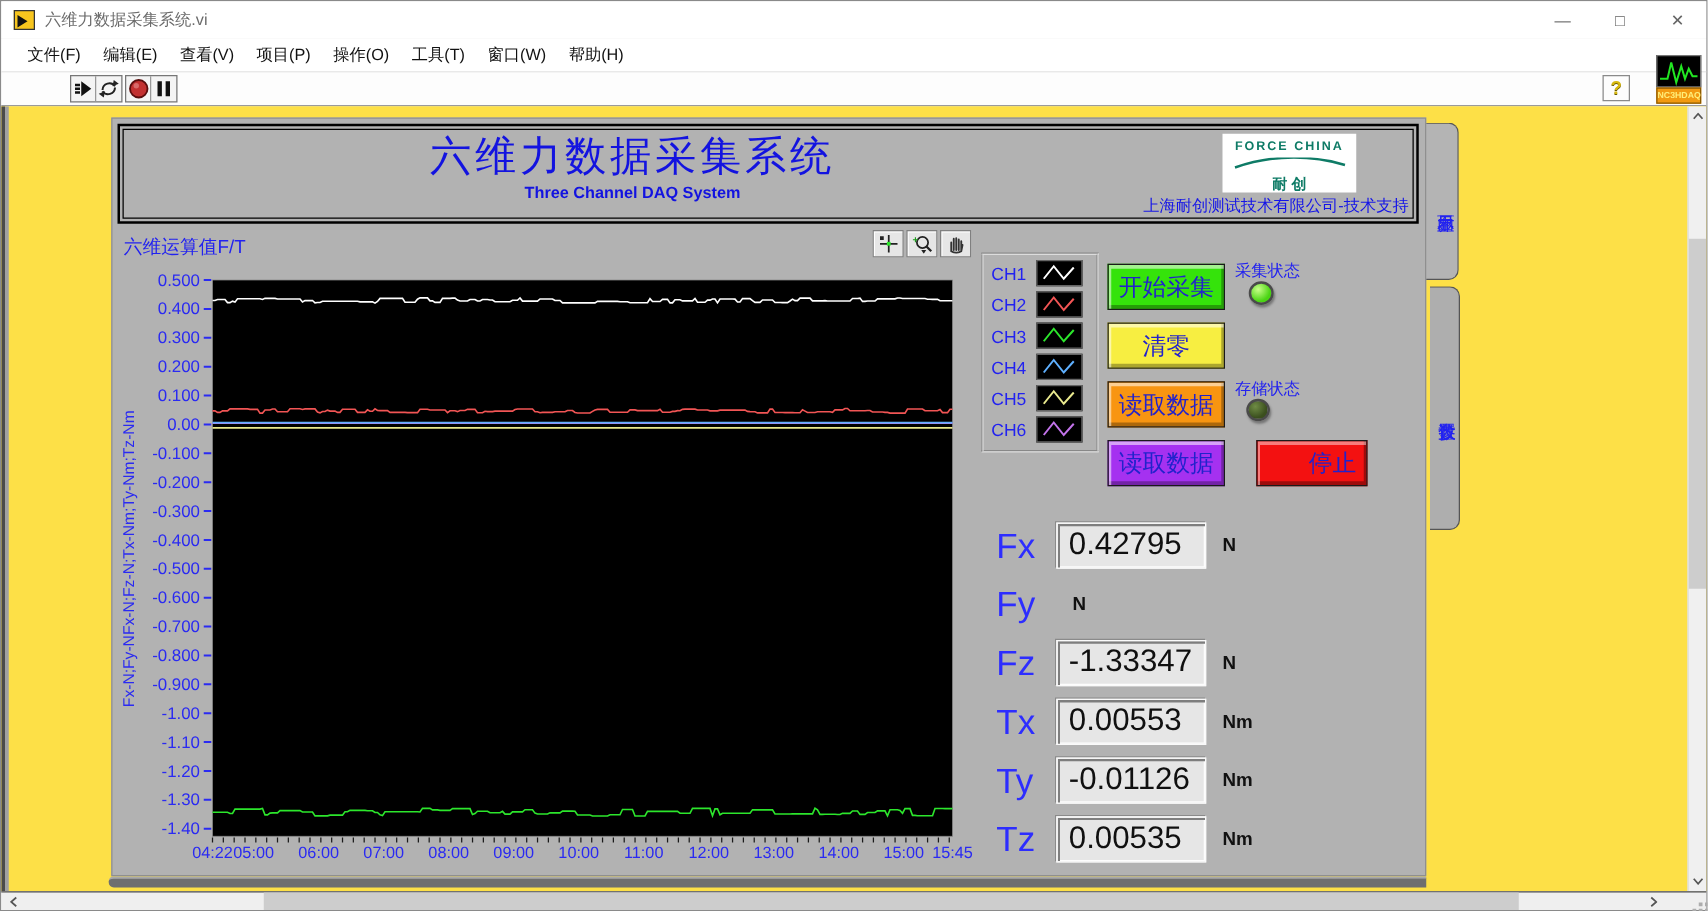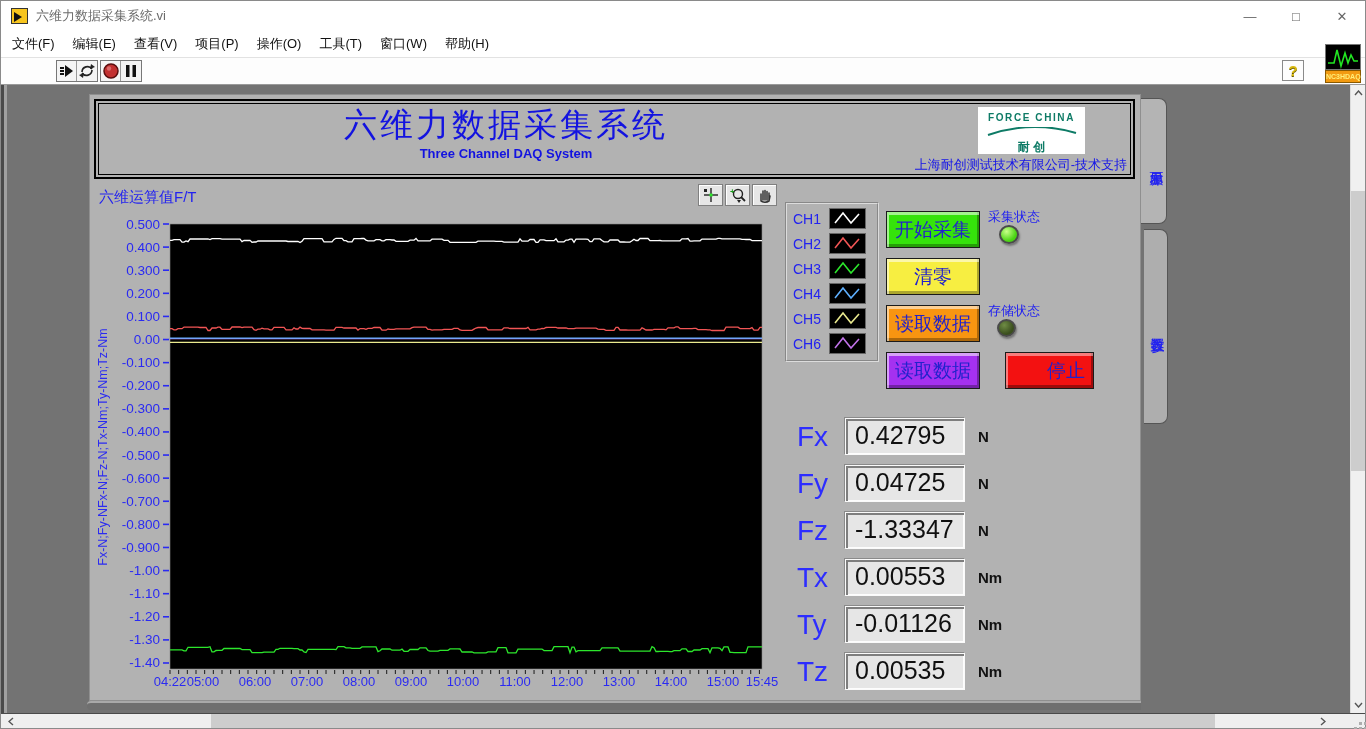--- a/index.html
+++ b/index.html
@@ -8,36 +8,36 @@
 
   
   #titlebar{position:absolute;left:0;top:0;width:100%;height:30px;background:#fff;display:flex;align-items:center;}
   #vi-icon{width:17px;height:16px;margin:0 8px 0 10px;position:relative;background:#f7c51e;border:1px solid #333;}
   #vi-icon:before{content:"";position:absolute;left:2px;top:3px;border-left:8px solid #111;border-top:5px solid transparent;border-bottom:5px solid transparent;}
   #win-title{font-size:13px;color:#6b6b6b;}
   .wbtns{position:absolute;right:0;top:0;height:30px;display:flex;}
   .wbtn{width:46px;height:30px;display:flex;align-items:center;justify-content:center;font-size:13px;color:#666;}
 
   
-  #menubar{position:absolute;left:0;top:30px;width:100%;height:27px;background:#fff;display:flex;align-items:center;padding-left:2px;border-bottom:1px solid #e2e2e2;}
+  #menubar{position:absolute;left:0;top:30px;width:100%;height:27px;background:#fff;display:flex;align-items:center;padding-left:12px;border-bottom:1px solid #e2e2e2;}
   .mitem{padding:0 9px;font-size:13px;color:#111;line-height:26px;}
 
   
   #toolbar{position:absolute;left:0;top:57px;width:100%;height:27px;background:#fdfdfd;border-bottom:1px solid #9a9a9a;}
   .tbgroup{position:absolute;top:2px;display:flex;border:1px solid #777;background:#f4f4f4;}
   .tbtn{width:20px;height:20px;display:flex;align-items:center;justify-content:center;border-right:1px solid #999;}
   .tbtn:last-child{border-right:none;}
   #help-btn{position:absolute;top:2px;right:61px;width:22px;height:21px;border:1px solid #8a8a8a;background:#fdfdfd;
     color:#d8b90f;font-weight:bold;font-size:15px;text-align:center;line-height:19px;text-shadow:0 1px 0 #6a5a00;}
   #vi-badge{position:absolute;top:-14px;right:4px;width:36px;}
   #vi-badge .wave{height:26px;background:#000;border:1px solid #777;}
   #vi-badge .tag{height:13px;background:#f29a11;border:1px solid #8a5a00;font-size:7px;font-weight:bold;color:#ffef7a;text-align:center;line-height:11px;letter-spacing:0;}
 
   
-  #workspace{position:absolute;left:0;top:84px;right:0;bottom:15px;background:#737373;overflow:hidden;}
+  #workspace{position:absolute;left:0;top:84px;right:0;bottom:15px;background:#fde047;overflow:hidden;}
   #leftstrip{position:absolute;left:0;top:0;width:6px;height:100%;background:linear-gradient(to right,#4a4a4a 0 3px,#a0a0a0 3px 6px);}
   #pagebar{position:absolute;left:86px;top:616px;width:1054px;height:9px;background:#6f6f6f;border-top:2px solid #a9a9a9;border-radius:4px 0 0 4px;}
 
   
   #page{position:absolute;left:88px;top:9px;width:1052px;height:607px;background:#b2b2b2;border:1px solid #8f8f8f;}
 
   
   #banner{position:absolute;left:4px;top:4px;width:1041px;height:80px;border:2px solid #000;background:#b2b2b2;}
   #banner .inner{position:absolute;inset:2px;border:1px solid #000;}
   #banner-text{position:absolute;left:110px;top:4px;width:600px;text-align:center;}
@@ -404,21 +404,20 @@
       <div id="led2" class="led" style="left: 907px; top: 224px; width: 19px; height: 18px; background: radial-gradient(circle at 35% 30%, rgb(111, 140, 69), rgb(59, 79, 30) 65%);"></div>
 
       <div id="readouts">
           <div class="rrow">
             <div class="rlab">Fx</div>
             <div class="rbox">0.42795</div>
             <div class="runit">N</div>
           </div>
           <div class="rrow">
             <div class="rlab">Fy</div>
-            <div class="rbox">0.04725</div>
             <div class="runit">N</div>
           </div>
           <div class="rrow">
             <div class="rlab">Fz</div>
             <div class="rbox">-1.33347</div>
             <div class="runit">N</div>
           </div>
           <div class="rrow">
             <div class="rlab">Tx</div>
             <div class="rbox">0.00553</div>

